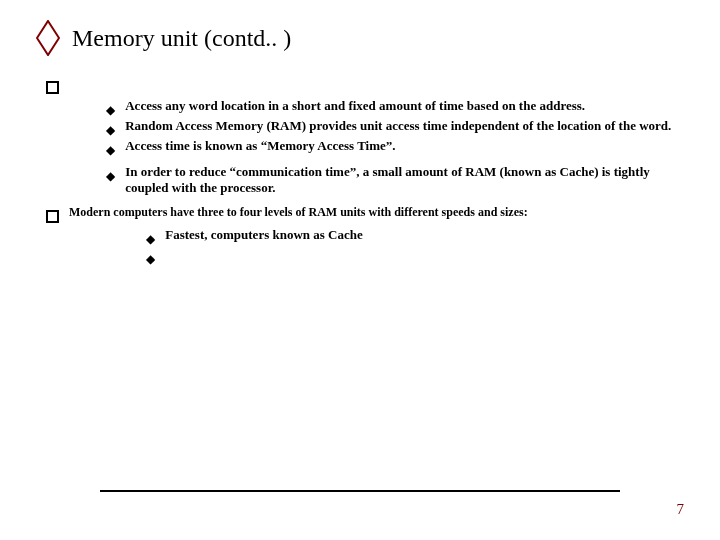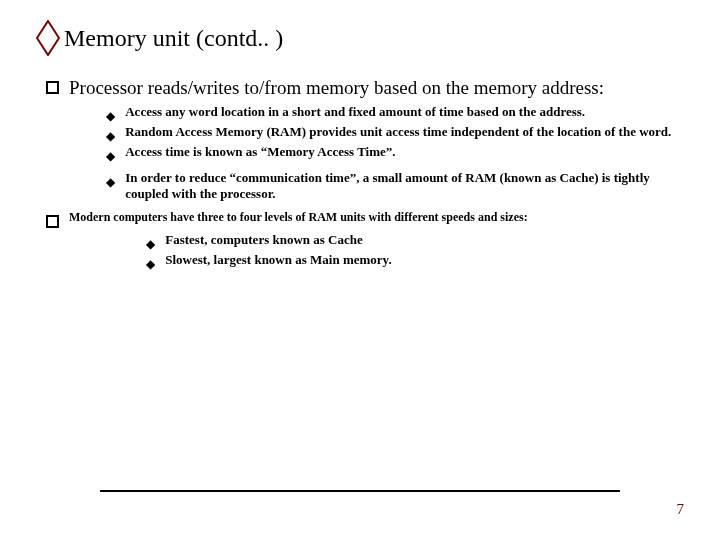--- a/index.html
+++ b/index.html
@@ -7,21 +7,21 @@
   body {
     font-family: Georgia, 'Times New Roman', serif;
     background: #fff;
     color: #000;
     position: relative;
     padding: 20px 36px 36px 36px;
   }
   .title-row {
     display: flex;
     align-items: center;
-    gap: 4px;
+    gap: 12px;
     margin-bottom: 20px;
   }
   .diamond-icon {
     width: 24px;
     height: 36px;
     flex-shrink: 0;
   }
   .title-text {
     font-size: 24px;
     font-weight: normal;
@@ -99,21 +99,20 @@
       <polygon points="12,1 23,18 12,35 1,18" fill="#ffffff" stroke="#800000" stroke-width="2"></polygon>
     </svg>
   </span>
   <span class="title-text">Memory unit (contd.. )</span>
 </div>
 
 <div class="content">
 
   <div class="top-item">
     <span class="square-bullet"></span>
-    <span class="top-text">Processor reads/writes to/from memory based on the memory address:</span>
   </div>
   <div class="sub-list">
     <div class="sub-item">
       <span class="dia-bullet">◆</span>
       <span class="sub-text">Access any word location in a short and fixed amount of time based on the address.</span>
     </div>
     <div class="sub-item">
       <span class="dia-bullet">◆</span>
       <span class="sub-text">Random Access Memory (RAM) provides unit access time independent of the location of the word.</span>
     </div>
@@ -134,20 +133,19 @@
     <span class="square-bullet"></span>
     <span class="sub-text" style="font-size:12px;">Modern computers have three to four levels of RAM units with different speeds and sizes:</span>
   </div>
   <div class="subsub-list">
     <div class="sub-item">
       <span class="dia-bullet">◆</span>
       <span class="sub-text">Fastest, computers known as Cache</span>
     </div>
     <div class="sub-item">
       <span class="dia-bullet">◆</span>
-      <span class="sub-text">Slowest, largest known as Main memory.</span>
     </div>
   </div>
 
 </div>
 
 <hr class="hr-line">
 <div class="page-num">7</div>
 
 </body></html>

